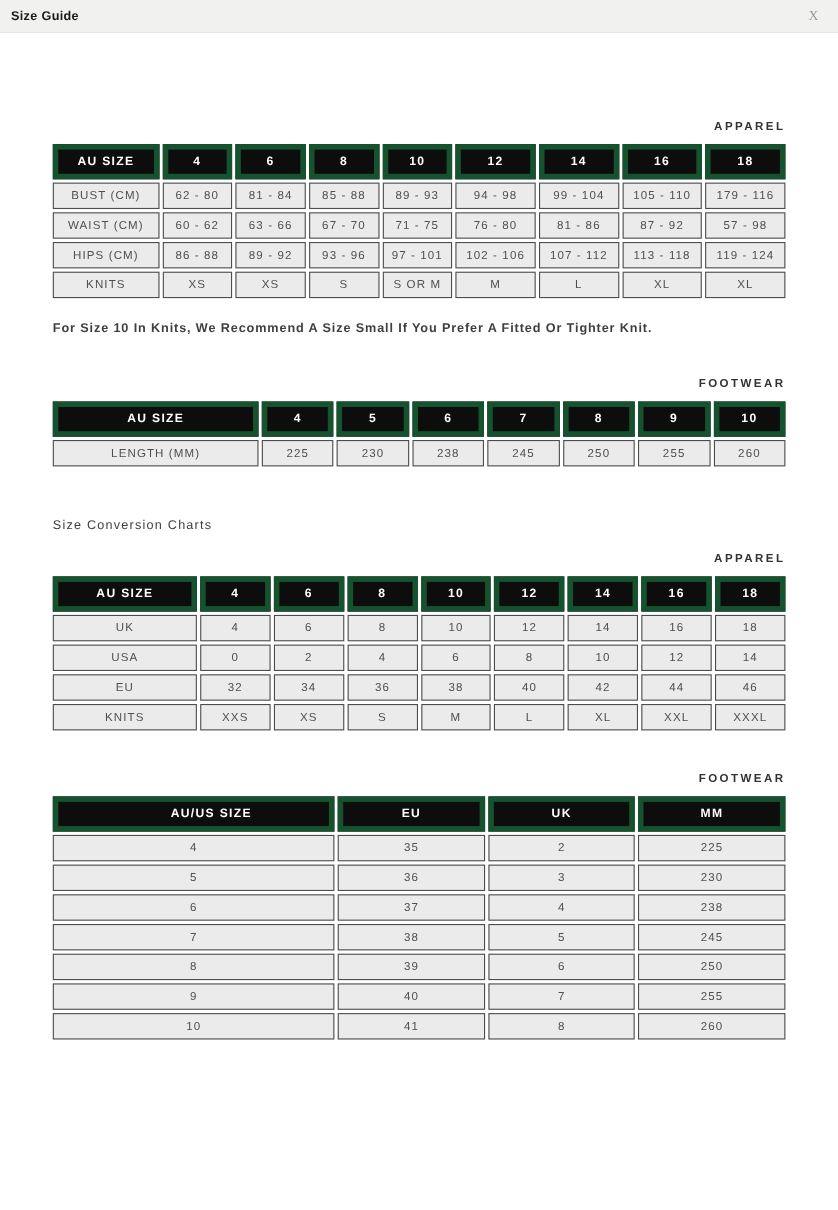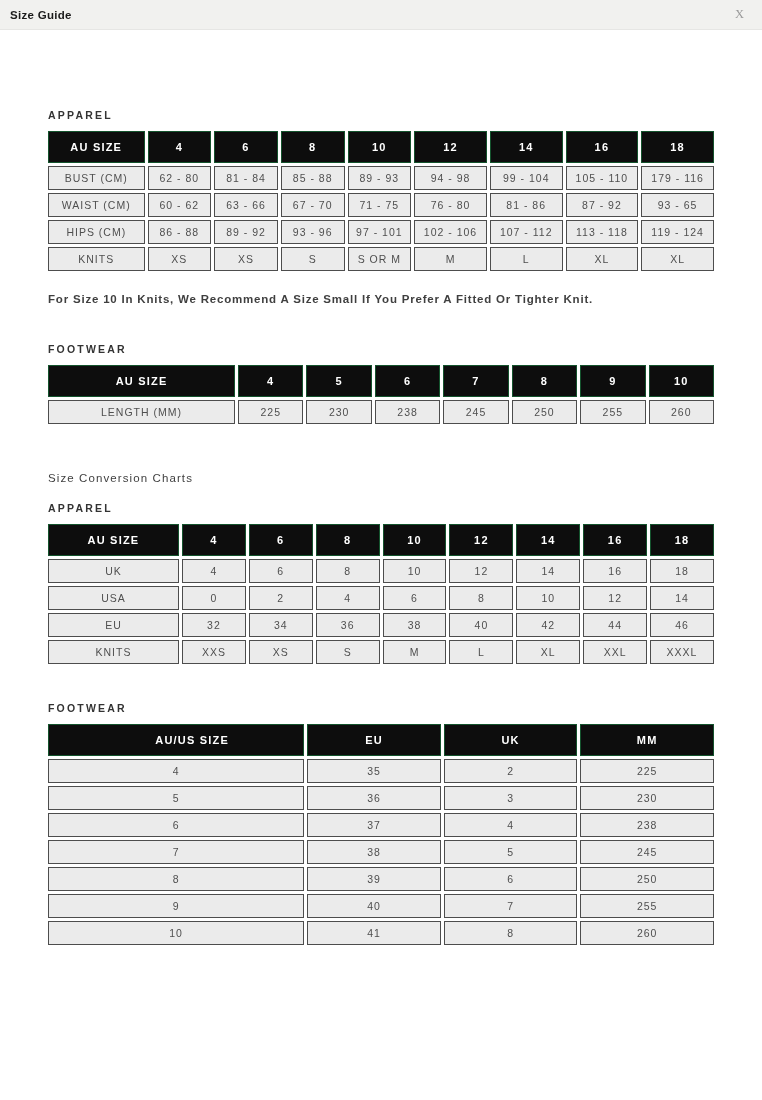--- a/index.html
+++ b/index.html
@@ -45,33 +45,34 @@
     color: #3f3f3f;
   }
   .subtitle.gap-top { margin-top: 48px; }
 
   .cat {
     font-size: 10.5px;
     font-weight: 700;
     letter-spacing: 2.2px;
     color: #333;
     margin: 38px 0 10px 0;
+    text-align: right;
   }
   .subtitle + .cat { margin-top: 18px; }
 
   table.sz {
     border-collapse: separate;
     border-spacing: 3px;
     table-layout: fixed;
     width: calc(100% + 6px);
     margin: -3px;
   }
   table.sz th {
     background: #0d0d0d;
-    border: 1px solid #14532d;
+    border: 5px solid #14532d;
     color: #fff;
     font-size: 11px;
     font-weight: 700;
     letter-spacing: 1.2px;
     height: 32px;
     text-align: center;
     overflow: hidden;
   }
   table.sz td {
     background: #ebebeb;
@@ -139,21 +140,21 @@
         </tr>
         <tr>
           <td>WAIST (CM)</td>
           <td>60 - 62</td>
           <td>63 - 66</td>
           <td>67 - 70</td>
           <td>71 - 75</td>
           <td>76 - 80</td>
           <td>81 - 86</td>
           <td>87 - 92</td>
-          <td>93 - 65</td>
+          <td>57 - 98</td>
         </tr>
         <tr>
           <td>HIPS (CM)</td>
           <td>86 - 88</td>
           <td>89 - 92</td>
           <td>93 - 96</td>
           <td>97 - 101</td>
           <td>102 - 106</td>
           <td>107 - 112</td>
           <td>113 - 118</td>

